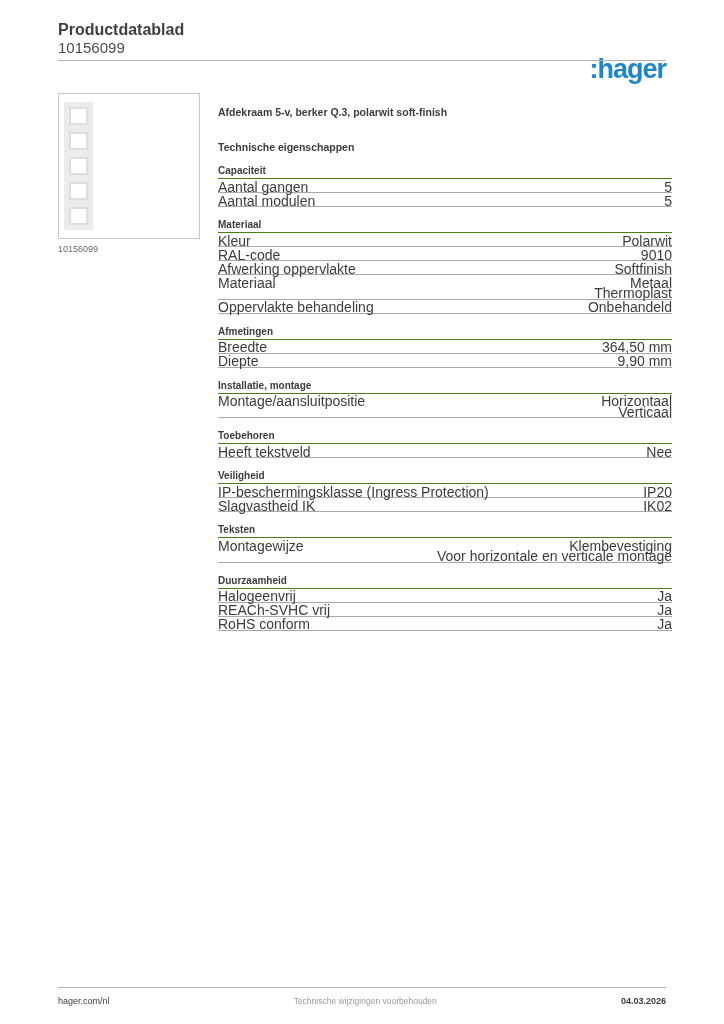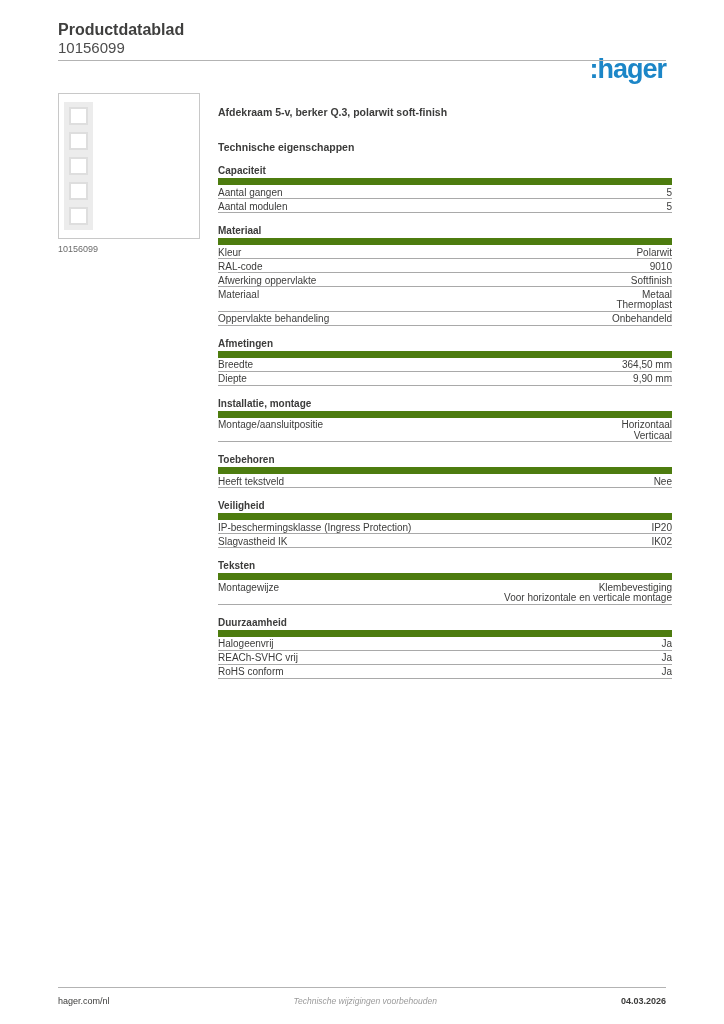--- a/index.html
+++ b/index.html
@@ -52,40 +52,40 @@
   .image-caption { margin-top: 5px; font-size: 9px; color: #6b6b6b; }
 
   .right-col { flex: 1; margin-left: 18px; }
   .product-title { font-size: 10.5px; font-weight: bold; line-height: 11px; margin-top: 14px; }
   .tech-heading { font-size: 10.5px; font-weight: bold; line-height: 11px; margin-top: 24px; margin-bottom: 2px; }
 
   .spec-section { margin-top: 13px; }
   .section-heading {
     font-size: 10px; font-weight: bold; line-height: 10px;
     padding-bottom: 2px;
-    border-bottom: 7px solid #4d7c0f;
+    border-bottom: 1px solid #4d7c0f;
   }
   .spec-row {
     display: flex; justify-content: space-between; align-items: flex-start;
     padding-top: 2.5px;
     border-bottom: 1px solid #a9a9a9;
-    font-size: 10px; line-height: 10.5px;
+    font-size: 14px; line-height: 10.5px;
   }
   .row-label { text-align: left; padding-right: 10px; }
   .row-value { text-align: right; white-space: pre-line; }
 
   
   .footer-rule { position: absolute; left: 58px; right: 58px; top: 987px; border-top: 1px solid #b3b3b3; }
   .footer {
     position: absolute; left: 58px; right: 58px; top: 996px;
     display: flex; justify-content: space-between; align-items: baseline;
     font-size: 9px; line-height: 10px;
   }
   .footer-left  { font-weight: normal; color: #3c3c3b; text-decoration: none; }
-  .footer-center { font-size: 8.5px; color: #9b9b9b; font-style: italic; }
+  .footer-center { font-size: 8.5px; color: #9b9b9b; }
   .footer-right { font-weight: bold; color: #3c3c3b; }
 </style>
 </head>
 <body>
 
 <div class="page">
 
   <div class="header">
     <div class="doc-type">Productdatablad</div>
     <div class="doc-number">10156099</div>

